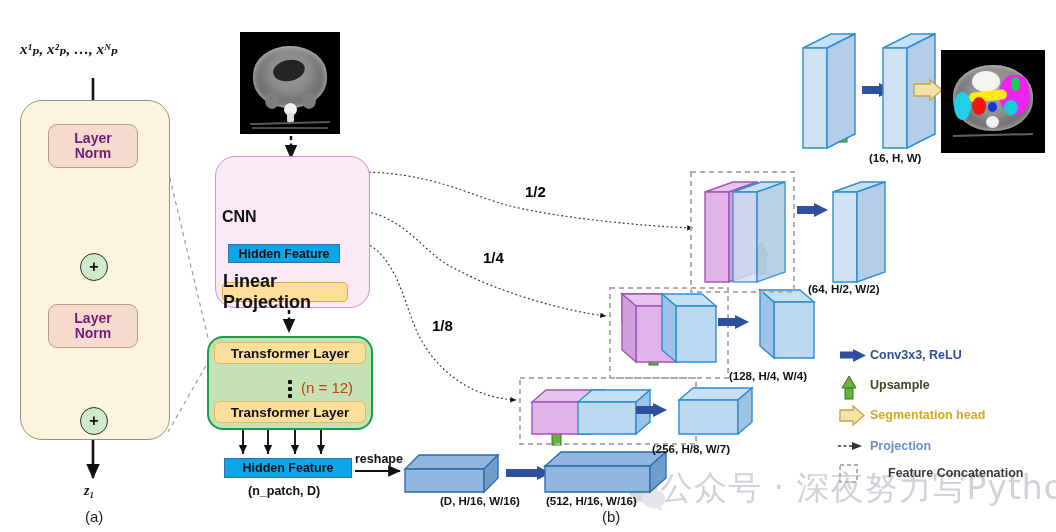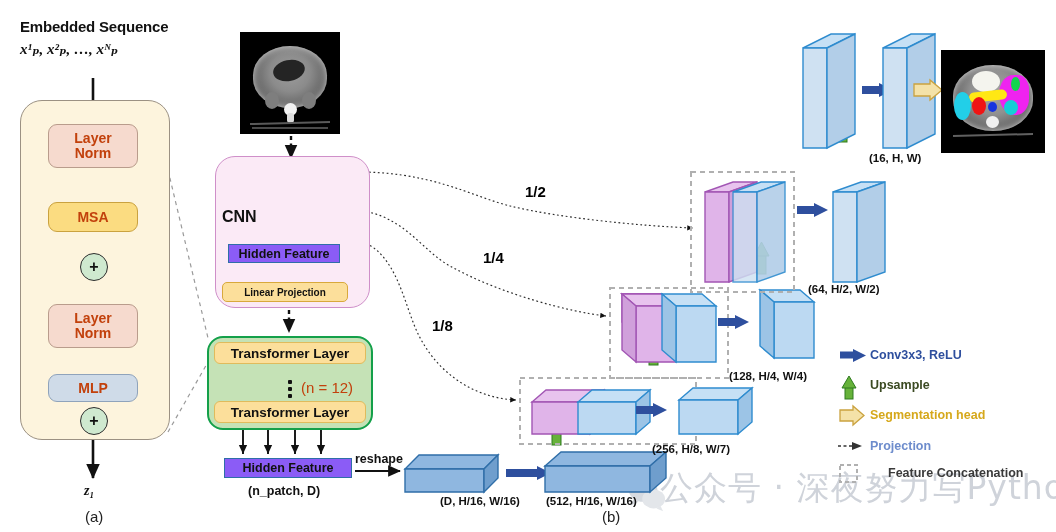--- a/index.html
+++ b/index.html
@@ -5,21 +5,21 @@
   html,body{margin:0;padding:0;background:#ffffff;}
   body{width:1056px;height:532px;position:relative;overflow:hidden;
        font-family:"Liberation Sans","DejaVu Sans",sans-serif;}
   .stage{position:absolute;left:0;top:0;width:1056px;height:532px;}
   svg.layer{position:absolute;left:0;top:0;width:1056px;height:532px;overflow:visible;}
   .abs{position:absolute;}
 
   
   .ttl{font-size:15px;font-weight:bold;color:#111;white-space:nowrap;letter-spacing:-0.2px;}
   .seq{font-size:15px;font-weight:bold;font-style:italic;font-family:"Liberation Serif","DejaVu Serif",serif;color:#111;white-space:nowrap;}
-  .boxlabel{font-size:14px;font-weight:bold;color:#c2410c;line-height:1.05;text-align:center;white-space:pre-line;}
+  .boxlabel{font-size:14px;font-weight:bold;color:#701a75;line-height:1.05;text-align:center;white-space:pre-line;}
   .dimlabel{font-size:11.5px;font-weight:bold;color:#111;white-space:nowrap;}
   .fraclabel{font-size:15px;font-weight:bold;color:#000000;white-space:nowrap;}
   .panel-id{font-size:15px;color:#222;white-space:nowrap;}
   .cnnlabel{font-size:16px;font-weight:bold;color:#111;}
   .nlabel{font-size:15px;font-weight:normal;color:#c2410c;white-space:nowrap;text-align:right;}
   .reshape{font-size:12.5px;font-weight:bold;color:#111;white-space:nowrap;}
   .zlabel{font-size:14px;font-weight:bold;font-style:italic;font-family:"Liberation Serif","DejaVu Serif",serif;color:#111;}
 
   
   .node{position:absolute;box-sizing:border-box;display:flex;align-items:center;justify-content:center;
@@ -32,21 +32,21 @@
       border:1.6px solid #9b9183;border-radius:22px;}
 
   .plus{position:absolute;width:26px;height:26px;border-radius:50%;
         background:#cfe9cf;border:1.6px solid #2d2d2d;
         display:flex;align-items:center;justify-content:center;
         font-size:16px;font-weight:bold;color:#111;line-height:1;}
 
   
   .cnnpanel{position:absolute;box-sizing:border-box;background:#fbeaf6;
       border:1.6px solid #cf8fc9;border-radius:20px;}
-  .hidfeat{position:absolute;box-sizing:border-box;background:#8b5cf6;
+  .hidfeat{position:absolute;box-sizing:border-box;background:#0ea5e9;
       border:1.6px solid #2f6ea8;display:flex;align-items:center;justify-content:center;}
   .linproj{position:absolute;box-sizing:border-box;background:#fcdf9b;
       border:1.4px solid #d8a93c;border-radius:5px;display:flex;align-items:center;justify-content:center;}
 
   
   .trpanel{position:absolute;box-sizing:border-box;background:#c5e2b6;
       border:2.2px solid #14a04a;border-radius:16px;}
   .trlayer{position:absolute;box-sizing:border-box;background:#fcdf9b;
       border:1.2px solid #e0bb5c;border-radius:6px;display:flex;align-items:center;justify-content:center;}
 
@@ -295,41 +295,34 @@
     </g>
     <g>
       <path d="M838,446 L854,446" stroke="#333" stroke-width="1.6" stroke-dasharray="3,2.5" fill="none"></path>
       <polygon points="852,442 862,446 852,450" fill="#333"></polygon>
     </g>
     <rect x="840" y="465" width="17" height="17" fill="none" stroke="#b0b0b0" stroke-width="2" stroke-dasharray="4,3"></rect>
   </svg>
 
   <div style="position:absolute;left:0;top:0;width:1056px;height:532px;z-index:3;">
 
-    <div class="ttl abs" style="left:20px;top:18px;">Embedded Sequence</div>
     <div class="seq abs" style="left:20px;top:40px;">x¹ₚ, x²ₚ, …, xᴺₚ</div>
 
     <div class="encoutline" style="left:20px;top:100px;width:150px;height:340px;"></div>
 
     <div class="node ln" style="left:48px;top:124px;width:90px;height:44px;">
       <span class="boxlabel">Layer
 Norm</span>
     </div>
-    <div class="node msa" style="left:48px;top:202px;width:90px;height:30px;">
-      <span class="boxlabel">MSA</span>
-    </div>
     <div class="plus" style="left:80px;top:253px;">
       <span>+</span>
     </div>
     <div class="node ln" style="left:48px;top:304px;width:90px;height:44px;">
       <span class="boxlabel">Layer
 Norm</span>
-    </div>
-    <div class="node mlp" style="left:48px;top:374px;width:90px;height:28px;">
-      <span class="boxlabel">MLP</span>
     </div>
     <div class="plus" style="left:80px;top:407px;">
       <span>+</span>
     </div>
     <div class="zlabel abs" style="left:84px;top:483px;">z₁</div>
     <div class="panel-id abs" style="left:85px;top:508px;">(a)</div>
 
     <div class="ctbox" style="left:240px;top:32px;width:100px;height:102px;">
       <div style="position:absolute;left:50%;top:44%;transform:translate(-50%,-50%);
                   width:74px;height:62px;border-radius:50%/47%;
@@ -344,21 +337,21 @@
       <div style="position:absolute;left:10px;top:90px;width:80px;height:2px;background:#5a5a5a;transform:rotate(-1.5deg);"></div>
       <div style="position:absolute;left:12px;top:95px;width:76px;height:1.5px;background:#4a4a4a;"></div>
     </div>
 
     <div class="cnnpanel" style="left:215px;top:156px;width:155px;height:152px;"></div>
     <div class="cnnlabel abs" style="left:222px;top:208px;">CNN</div>
     <div class="hidfeat" style="left:228px;top:244px;width:112px;height:19px;">
       <span style="font-size:12.5px;font-weight:bold;color:#111;">Hidden Feature</span>
     </div>
     <div class="linproj" style="left:222px;top:282px;width:126px;height:20px;">
-      <span style="font-size:10px;font-weight:bold;color:#111;">Linear Projection</span>
+      <span style="font-size:18px;font-weight:bold;color:#111;">Linear Projection</span>
     </div>
 
     <div class="trpanel" style="left:207px;top:336px;width:166px;height:94px;"></div>
     <div class="trlayer" style="left:214px;top:342px;width:152px;height:22px;">
       <span style="font-size:13.5px;font-weight:bold;color:#111;">Transformer Layer</span>
     </div>
     <div class="vdots" style="left:288px;top:380px;">
       <i></i>
         <i></i>
         <i></i>

